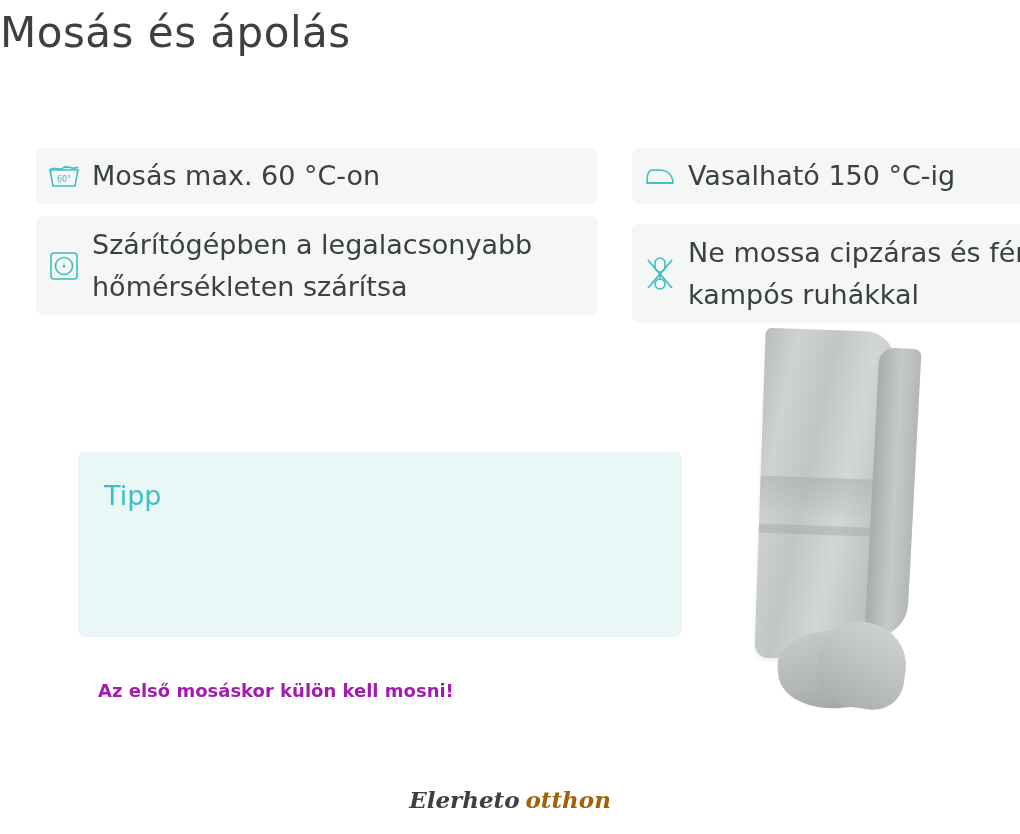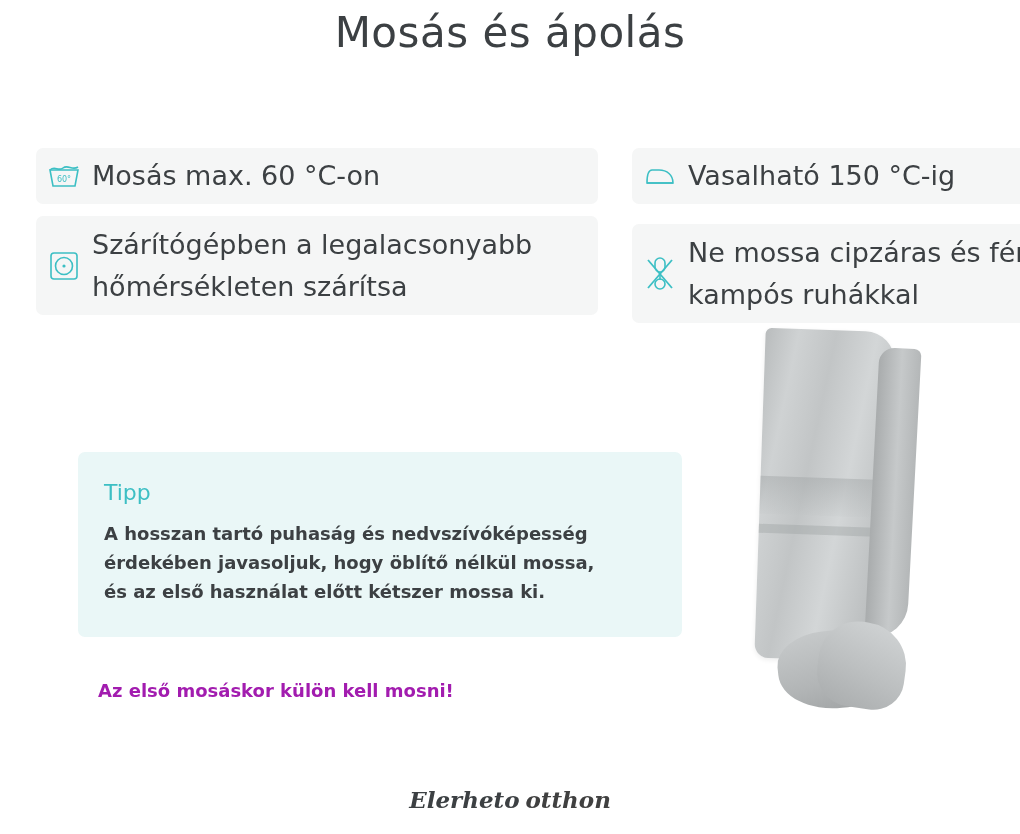--- a/index.html
+++ b/index.html
@@ -14,21 +14,21 @@
     overflow: hidden;
     position: relative;
   }
 
   
   .page-title {
     position: absolute;
     top: 8px;
     left: 0;
     width: 1020px;
-    text-align: center;
+    text-align: left;
     font-size: 42px;
     font-weight: 400;
     color: #3c4043;
     letter-spacing: 0.5px;
   }
 
   
   .cards {
     position: absolute;
     top: 148px;
@@ -72,21 +72,21 @@
     left: 78px;
     top: 452px;
     width: 604px;
     height: 185px;
     background: #eaf7f7;
     border-radius: 7px;
     box-sizing: border-box;
     padding: 28px 26px 0 26px;
   }
   .tip-title {
-    font-size: 22px;
+    font-size: 27px;
     color: #3cbfc4;
     margin: 0 0 14px 0;
     font-weight: 400;
   }
   .tip-text {
     font-size: 18px;
     color: #3c4043;
     line-height: 1.62;
     font-weight: 600;
   }
@@ -170,21 +170,21 @@
     position: absolute;
     left: 0;
     top: 786px;
     width: 1020px;
     text-align: center;
     font-family: "DejaVu Serif", "Liberation Serif", serif;
     font-style: italic;
     font-size: 23px;
   }
   .logo .logo-dark { color: #3c4043; font-weight: 700; }
-  .logo .logo-accent { color: #404040; font-weight: 700; margin-left: 6px; }
+  .logo .logo-accent { color: #a16207; font-weight: 700; margin-left: 6px; }
 </style>
 </head>
 <body>
 
 <div class="page-title">Mosás és ápolás</div>
 
 <div class="cards">
 
   <div class="card" id="card-wash">
     <div class="icon">
@@ -235,30 +235,19 @@
 
 <div class="towel-wrap">
   <div class="towel-main"></div>
   <div class="towel-side"></div>
   <div class="towel-fold"></div>
   <div class="towel-fold2"></div>
 </div>
 
 <div class="tip-box">
   <div class="tip-title">Tipp</div>
-  <div class="tip-text">
-    <div>
-      <span>A hosszan tartó puhaság és nedvszívóképesség</span>
-    </div>
-    <div>
-      <span>érdekében javasoljuk, hogy </span><b>öblítő nélkül mossa,</b>
-    </div>
-    <div>
-      <span>és az első használat előtt </span><b>kétszer mossa ki.</b>
-    </div>
-  </div>
 </div>
 
 <div class="note">Az első mosáskor külön kell mosni!</div>
 
 <div class="logo">
   <span class="logo-dark">Elerheto</span><span class="logo-accent">otthon</span>
 </div>
 
 </body></html>

